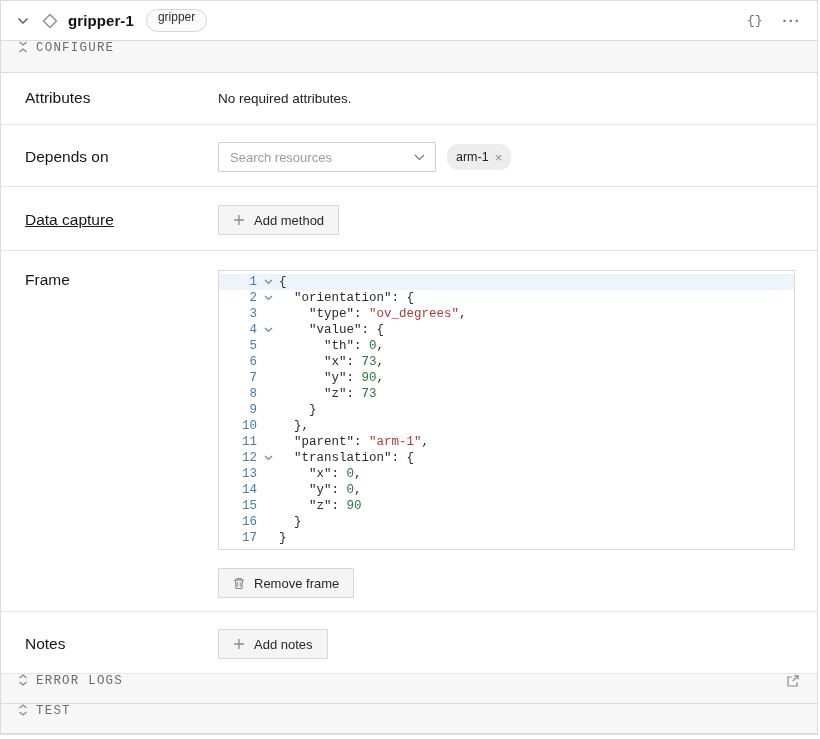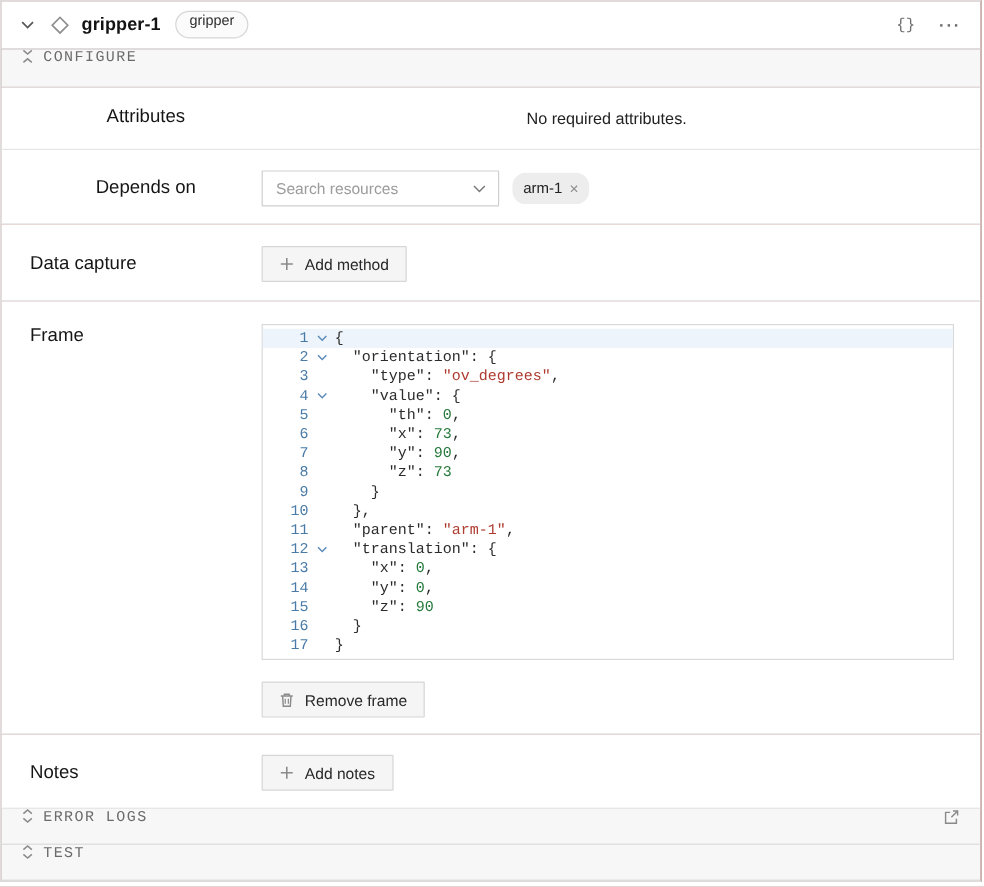--- a/index.html
+++ b/index.html
@@ -26,31 +26,31 @@
   .bar { display: flex; align-items: flex-start; gap: 8px; height: 32px; padding: 0 17px; background: #f7f7f7; border-bottom: 1px solid #dcdcdc; cursor: pointer; }
   .bar-label { font-family: "Liberation Mono", monospace; font-size: 12.5px; letter-spacing: 1.2px; color: #6b6b6b; }
   .bar .right { margin-left: auto; color: #8a8a8a; display: inline-flex; }
   .bar-sm { height: 30px; }
   .chev-stack { display: inline-flex; color: #8a8a8a; }
 
   
   .row { display: flex; align-items: flex-start; padding: 15px 24px; border-bottom: 1px solid #e5e5e5; background: #fff; }
   .row-label { width: 193px; flex: none; font-size: 15.5px; color: #161616; line-height: 20px; }
   .row-content { flex: 1; min-width: 0; }
-  .row-attributes { min-height: 49px; text-align: center; }
+  .row-attributes { min-height: 49px; }
   .row-attributes .plain-text { font-size: 13.5px; color: #222; line-height: 20px; margin-top: 1px; }
-  .row-depends { min-height: 62px; padding-top: 17px; padding-bottom: 14px; text-align: center; }
-  .row-capture { min-height: 64px; padding-top: 18px; padding-bottom: 15px; }
+  .row-depends { min-height: 62px; padding-top: 17px; padding-bottom: 14px; }
+  .row-capture { min-height: 64px; padding-top: 18px; padding-bottom: 15px; text-decoration: underline; }
   .row-frame { padding-top: 19px; padding-bottom: 13px; }
   .row-notes { min-height: 62px; padding-top: 17px; padding-bottom: 14px; }
   .ctl-label { margin-top: 5px; }
 
   
   .dep-wrap { display: flex; align-items: center; }
-  .fake-select { width: 198px; height: 30px; border: 1px solid #cfcfcf; background: #fff; display: flex; align-items: center; justify-content: space-between; padding: 0 10px 0 11px; cursor: text; border-radius: 1px; }
+  .fake-select { width: 218px; height: 30px; border: 1px solid #cfcfcf; background: #fff; display: flex; align-items: center; justify-content: space-between; padding: 0 10px 0 11px; cursor: text; border-radius: 1px; }
   .fake-select .ph { font-size: 13px; color: #9c9c9c; }
   .fake-select .chev { color: #777; display: inline-flex; }
   .chip { display: inline-flex; align-items: center; gap: 6px; margin-left: 11px; background: #ededed; border-radius: 11px; height: 26px; padding: 0 9px; font-size: 12.5px; color: #222; }
   .chip .x { color: #8a8a8a; font-size: 13px; cursor: pointer; line-height: 1; }
 
   
   .btn { display: inline-flex; align-items: center; gap: 9px; height: 30px; padding: 12px 14px; background: #f5f5f5; border: 1px solid #d6d6d6; border-radius: 1px; font-size: 13px; color: #282828; cursor: pointer; font-family: "Liberation Sans", sans-serif; }
   .btn .bicon { display: inline-flex; color: #8a8a8a; }
 
   

